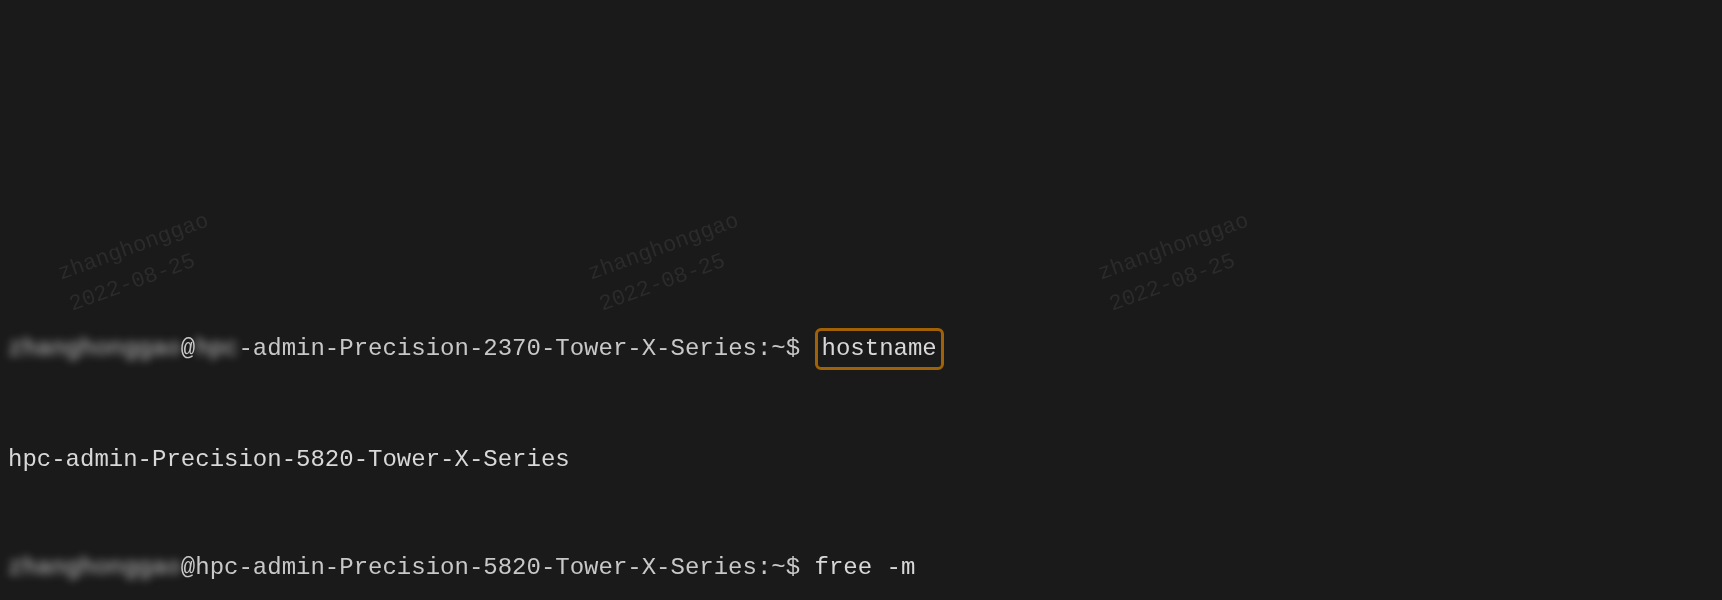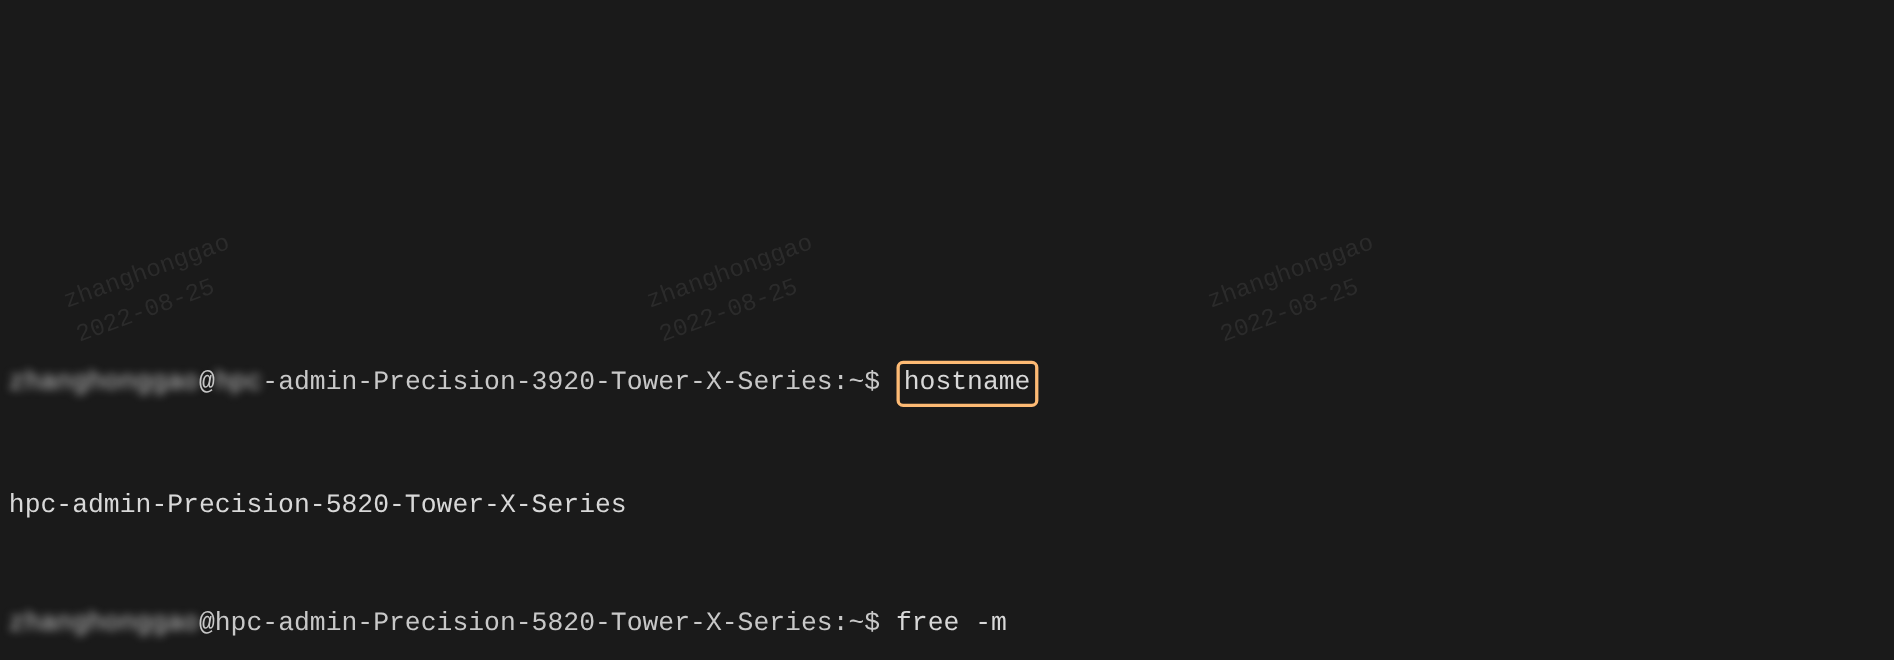--- a/index.html
+++ b/index.html
@@ -15,21 +15,21 @@
       overflow: hidden;
       position: relative;
       white-space: pre;
     }
     .line { white-space: pre; }
     .prompt-user { color: #c8c8c8; }
     .prompt-host { color: #c8c8c8; }
     .prompt-path { color: #c8c8c8; }
     .cmd { color: #d8d8d8; }
     .red-box {
-      border: 3px solid #fdba74;
+      border: 3px solid #a16207;
       border-radius: 6px;
       padding: 0 4px;
       display: inline-block;
     }
     .blur {
       filter: blur(4px);
       display: inline-block;
     }
     .watermark {
       position: absolute;
@@ -49,21 +49,21 @@
 
 
 <div class="watermark wm1">zhanghonggao
 2022-08-25</div>
 <div class="watermark wm2">zhanghonggao
 2022-08-25</div>
 <div class="watermark wm3">zhanghonggao
 2022-08-25</div>
 
 
-<div class="line"><span class="blur prompt-user">zhanghonggao</span><span class="prompt-host">@</span><span class="blur prompt-host">hpc</span><span class="prompt-host">-admin-Precision-3920-Tower-X-Series</span><span class="prompt-path">:~$ </span><span class="red-box cmd">hostname</span></div>
+<div class="line"><span class="blur prompt-user">zhanghonggao</span><span class="prompt-host">@</span><span class="blur prompt-host">hpc</span><span class="prompt-host">-admin-Precision-2370-Tower-X-Series</span><span class="prompt-path">:~$ </span><span class="red-box cmd">hostname</span></div>
 
 <div class="line">hpc-admin-Precision-5820-Tower-X-Series</div>
 
 <div class="line"><span class="blur prompt-user">zhanghonggao</span><span class="prompt-host">@</span><span class="prompt-host">hpc-admin-Precision-5820-Tower-X-Series</span><span class="prompt-path">:~$ </span><span class="cmd">free -m</span></div>
 
 
 
 
 
 

